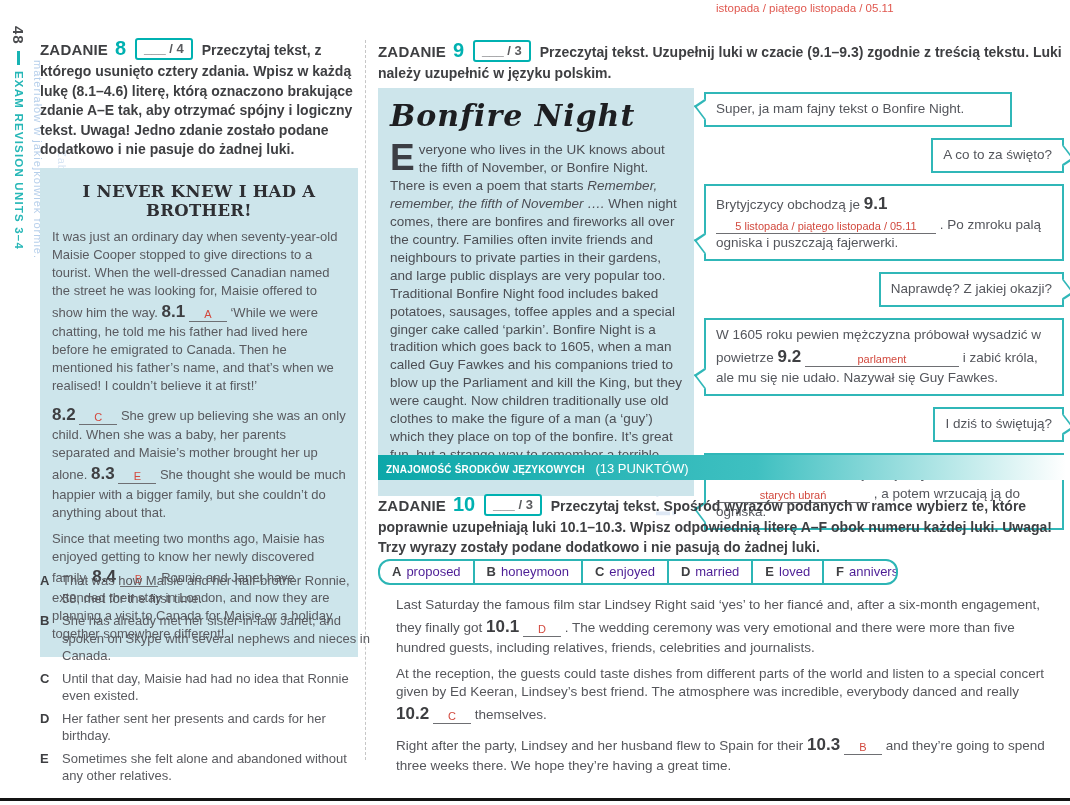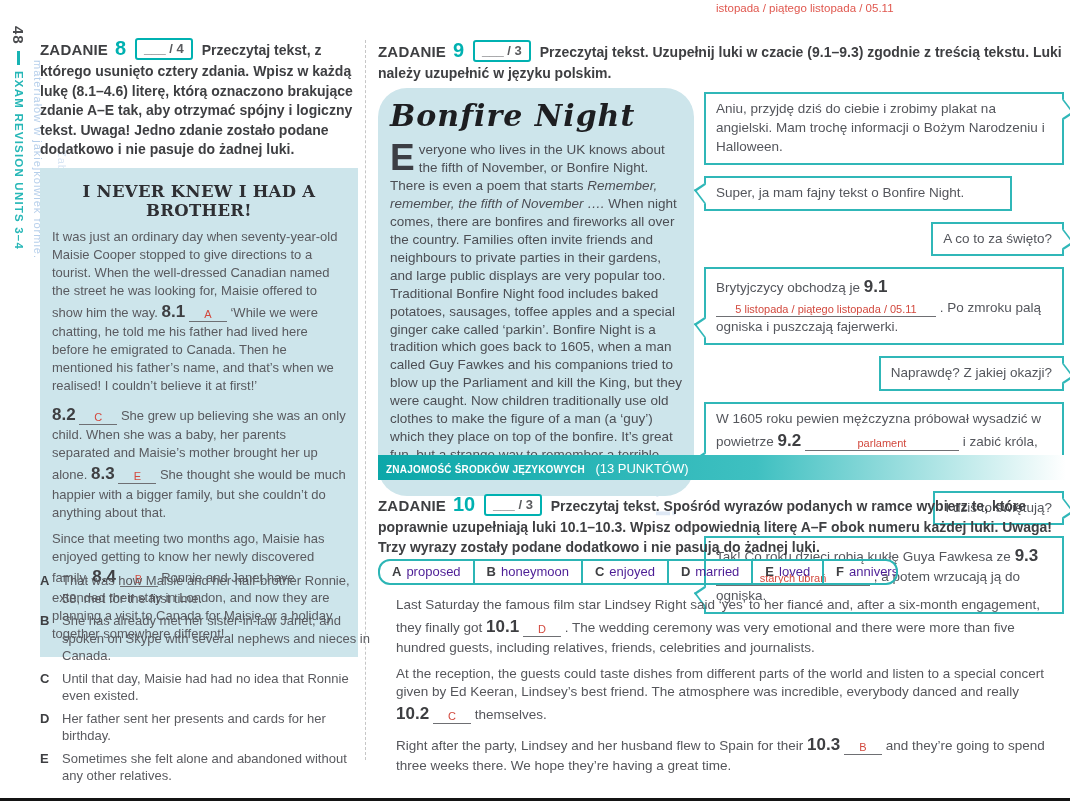--- a/index.html
+++ b/index.html
@@ -38,21 +38,21 @@
   .gapnum{font-weight:700;font-size:17px;color:#3e3f42;}
   .blank{display:inline-block;min-width:32px;border-bottom:1.5px solid #6e6f73;text-align:center;
          font-size:11px;color:#d2493e;line-height:1;padding:0 3px 1px;vertical-align:-1px;white-space:nowrap;}
 
   .opt-list{position:absolute;left:40px;top:572px;width:330px;}
   .opt{display:flex;margin-bottom:5px;font-size:13px;line-height:1.35;color:#595a5f;}
   .opt-letter{width:22px;flex:none;font-weight:700;color:#3e3f42;}
 
   
   .t9-head{position:absolute;left:378px;top:36px;width:692px;}
-  .bonfire{position:absolute;left:378px;top:88px;width:292px;background:#cde5eb;padding:8px 12px 14px;border-radius:29px;}
+  .bonfire{position:absolute;left:378px;top:88px;width:292px;background:#cde5eb;padding:8px 12px 14px;}
   .bonfire-title{font-family:"DejaVu Serif", serif;font-style:italic;font-weight:700;font-size:30px;
                  color:#1d1e21;letter-spacing:1px;margin:2px 0 8px;}
   .bonfire-body{font-size:13.5px;line-height:1.33;color:#4c4e54;}
   .dropcap{float:left;font-size:37px;line-height:.82;font-weight:700;color:#3c3e44;margin:2px 4px 0 0;}
 
   .bubbles{position:absolute;left:704px;top:92px;width:360px;}
   .bubble{position:relative;border:2px solid #30b7b8;background:#fff;padding:6px 10px;
           font-size:13.5px;line-height:1.4;color:#54565c;margin-bottom:11px;box-sizing:border-box;}
   .bubble.small{width:fit-content;margin-left:auto;}
   .tail{position:absolute;width:13px;height:13px;background:#fff;}
@@ -163,24 +163,20 @@
     <div class="bonfire-title">Bonfire Night</div>
     <div class="bonfire-body">
       <span class="dropcap">E</span>
       <span>veryone who lives in the UK knows about the fifth of November, or Bonfire Night. There is even a poem that starts </span>
       <i>Remember, remember, the fifth of November ….</i>
       <span> When night comes, there are bonfires and fireworks all over the country. Families often invite friends and neighbours to private parties in their gardens, and large public displays are very popular too. Traditional Bonfire Night food includes baked potatoes, sausages, toffee apples and a special ginger cake called ‘parkin’. Bonfire Night is a tradition which goes back to 1605, when a man called Guy Fawkes and his companions tried to blow up the Parliament and kill the King, but they were caught. Now children traditionally use old clothes to make the figure of a man (a ‘guy’) which they place on top of the bonfire. It’s great fun, but a strange way to remember a terrible story.</span>
     </div>
   </div>
 
   <div class="bubbles">
-    <div class="bubble">
-      <span class="tail tail-r"></span>
-      <span>Aniu, przyjdę dziś do ciebie i zrobimy plakat na angielski. Mam trochę informacji o Bożym Narodzeniu i Halloween.</span>
-    </div>
     <div class="bubble" style="width:308px;">
       <span class="tail tail-l"></span>
       <span>Super, ja mam fajny tekst o Bonfire Night.</span>
     </div>
     <div class="bubble small">
       <span class="tail tail-r"></span>
       <span>A co to za święto?</span>
     </div>
     <div class="bubble">
       <span class="tail tail-l"></span>

